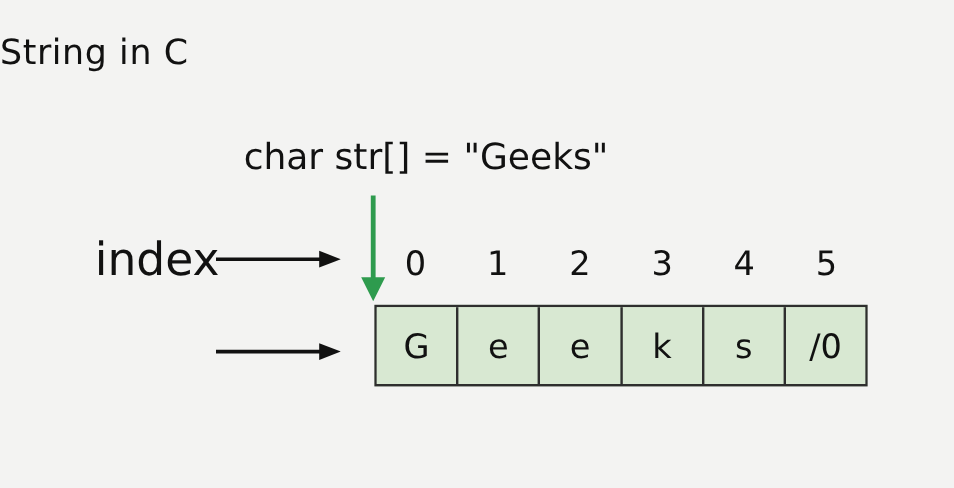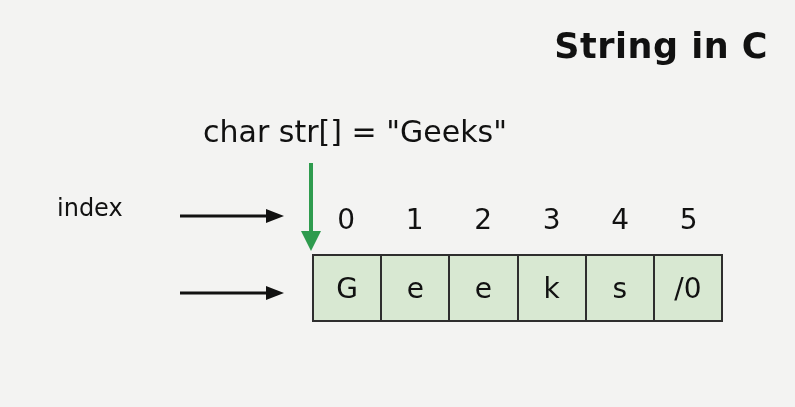--- a/index.html
+++ b/index.html
@@ -16,44 +16,45 @@
     font-family:"DejaVu Sans","Liberation Sans",sans-serif;
     color:var(--ink);
     position:relative;
     overflow:hidden;
   }
   .canvas{position:absolute;inset:0;}
 
   .title{
     position:absolute;
     left:0;top:26px;width:768px;
-    text-align:right;
-    font-size:35px;
-    font-weight:700;
+    text-align:left;
+    font-size:29px;
+    font-weight:400;
     letter-spacing:0.5px;
   }
 
   .declaration{
     position:absolute;
     left:0;top:114px;width:710px;
     text-align:center;
     font-size:30px;
     font-weight:400;
   }
 
   .green-arrow{
     position:absolute;
     left:299px;top:161px;
     width:24px;height:90px;
     color:var(--arrow-green);
   }
 
   .row-label{
     position:absolute;
-    font-size:24px;
+    font-size:38px;
+    margin-left:22px;
   }
   .index-label{left:57px;top:194px;}
   .str-label{left:97px;top:268px;}
 
   .h-arrow{
     position:absolute;
     width:104px;height:16px;
     color:var(--ink);
   }
   .index-arrow{left:180px;top:208px;}

